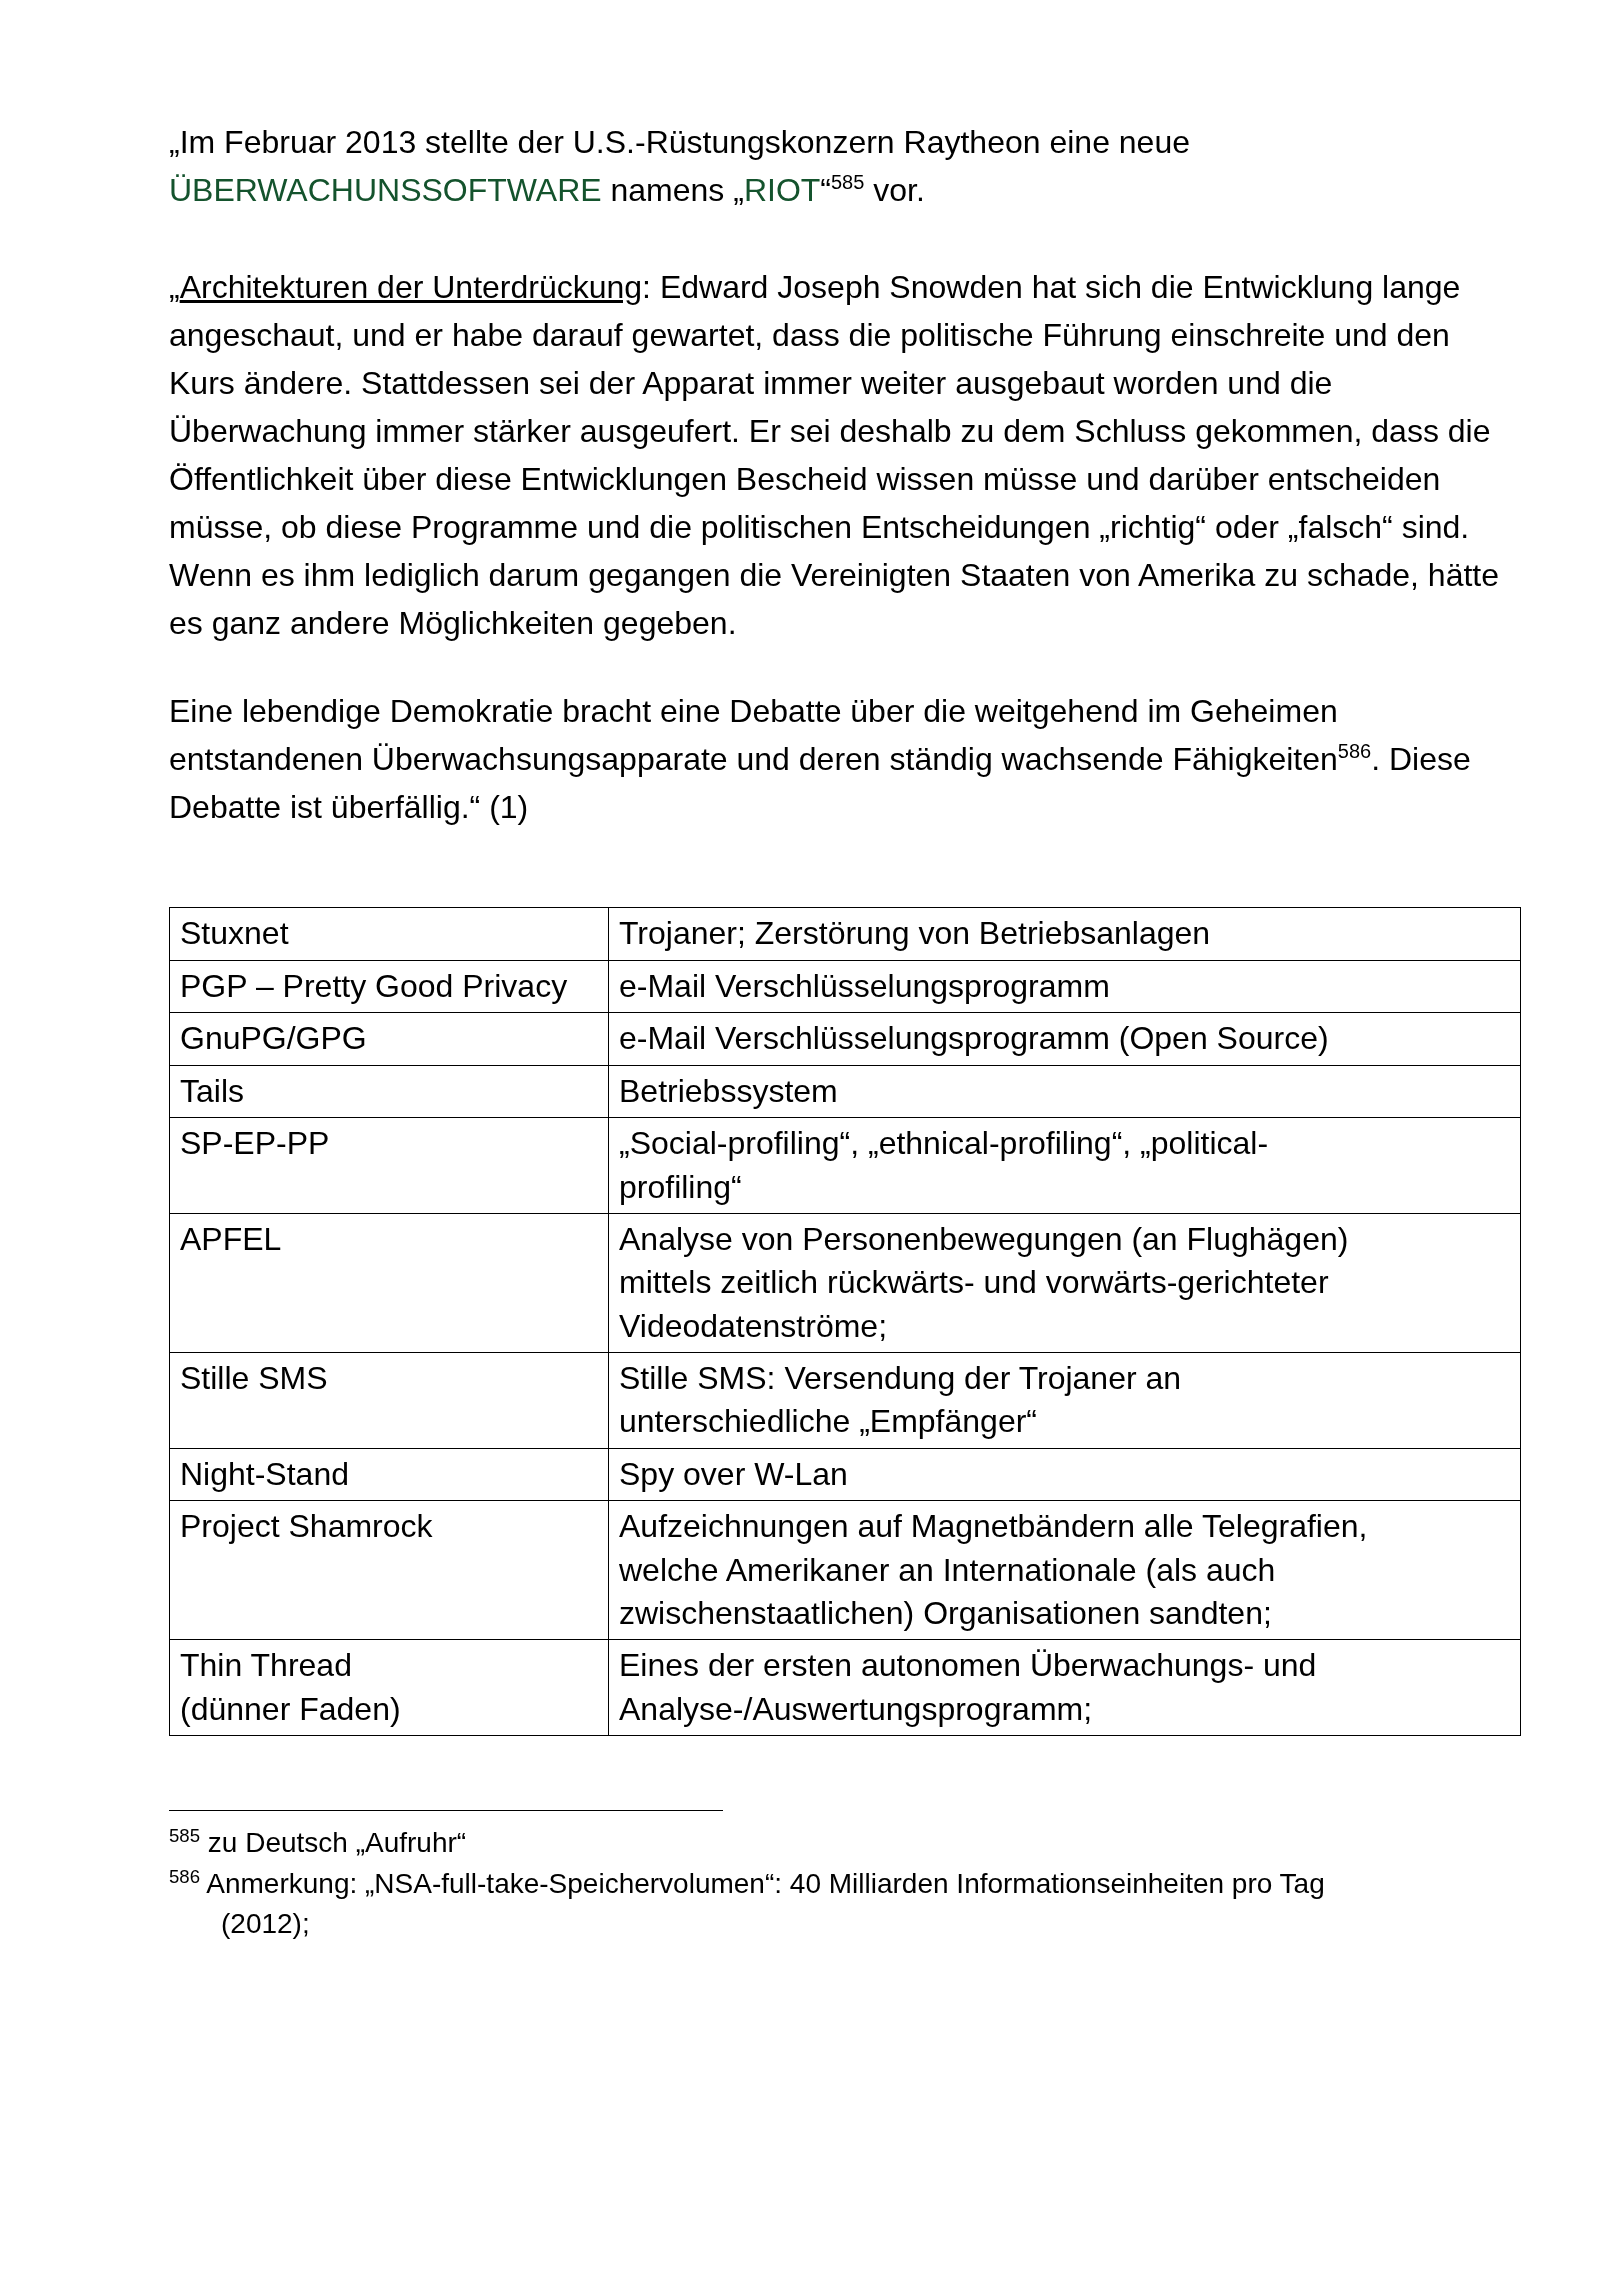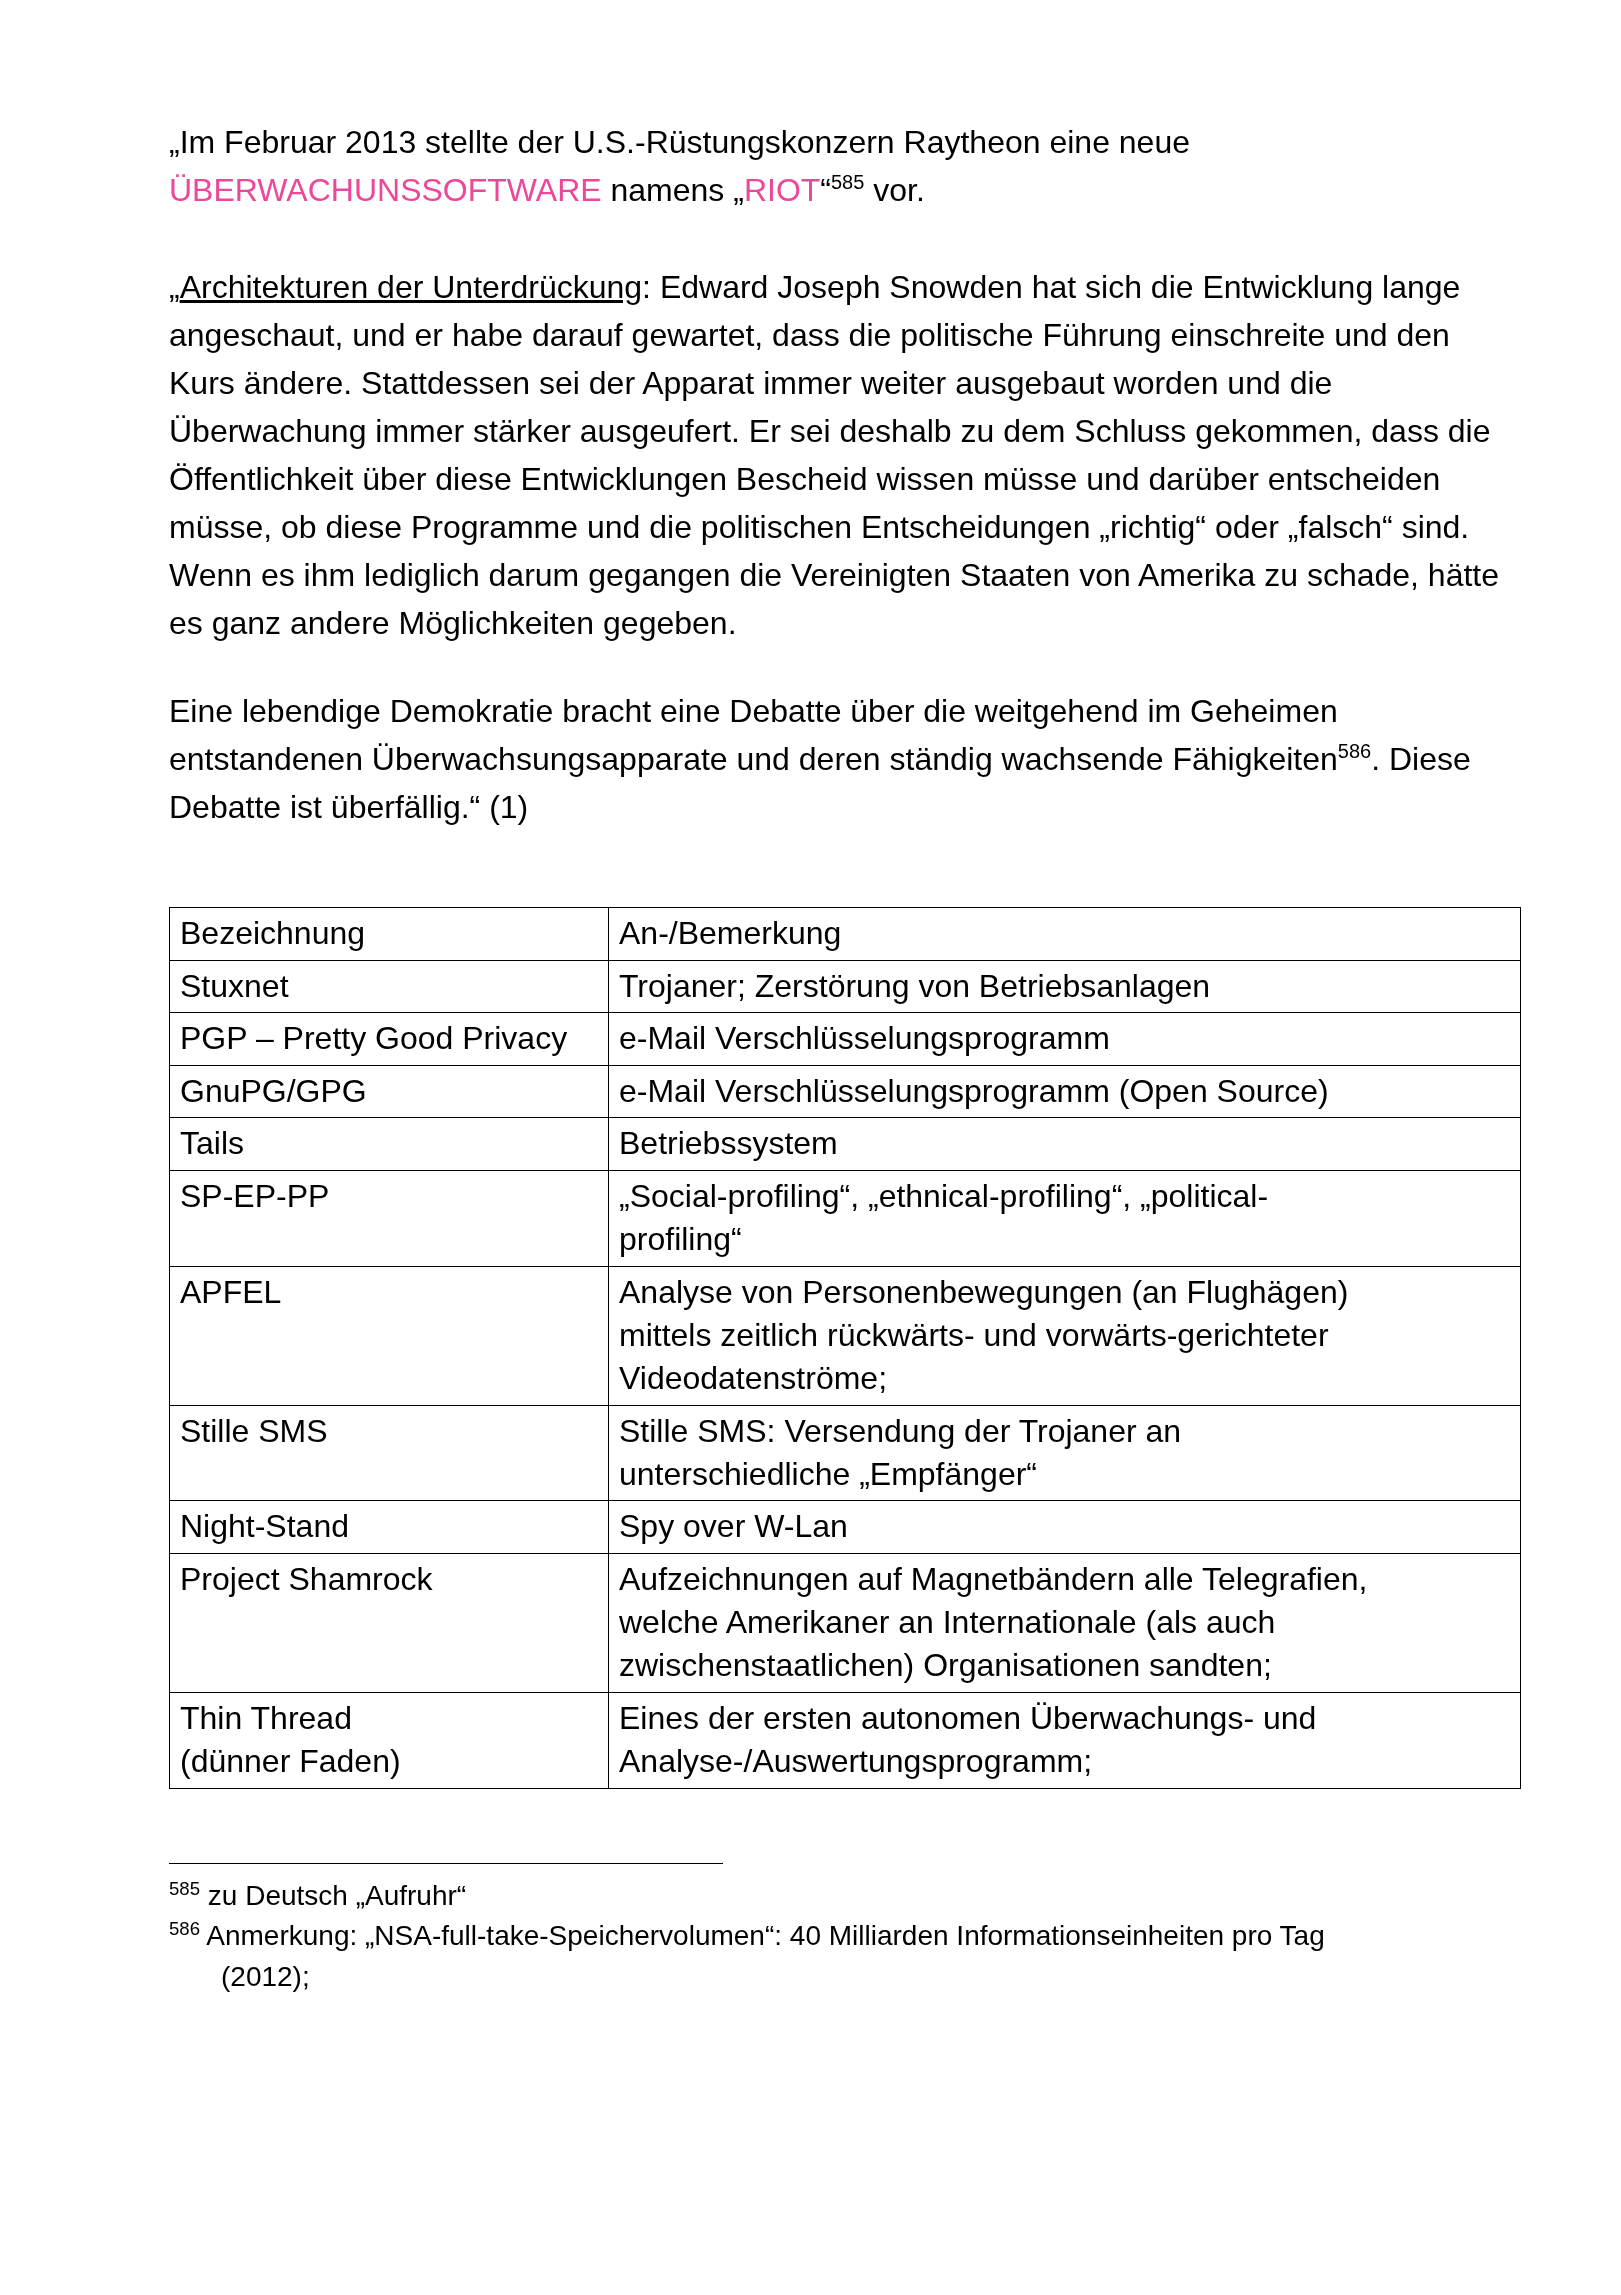--- a/index.html
+++ b/index.html
@@ -17,21 +17,21 @@
     background: #ffffff;
     overflow: hidden;
   }
   .content {
     padding: 118px 101px 0 169px;
     font-size: 32px;
     line-height: 1.5;
   }
   .para { margin-bottom: 49px; }
   .para-block { margin-bottom: 0; margin-top: 40px; }
-  .purple { color: #ec4899; }
+  .purple { color: #14532d; }
   .underlined { text-decoration: underline; }
   sup.ref {
     font-size: 20px;
     line-height: 0;
     vertical-align: super;
   }
   table.doc-table {
     border-collapse: collapse;
     width: 1352px;
     margin-top: 76px;
@@ -75,24 +75,20 @@
   <div class="content">
 
     <p class="para"><span>„Im Februar 2013 stellte der U.S.-Rüstungskonzern Raytheon eine neue </span><span class="purple">ÜBERWACHUNSSOFTWARE</span><span> namens „</span><span class="purple">RIOT</span><span>“</span><sup class="ref">585</sup><span> vor.</span></p>
 
     <p class="para para-block"><span>„</span><span class="underlined">Architekturen der Unterdrückung</span><span>: Edward Joseph Snowden hat sich die Entwicklung lange angeschaut, und er habe darauf gewartet, dass die politische Führung einschreite und den Kurs ändere. Stattdessen sei der Apparat immer weiter ausgebaut worden und die Überwachung immer stärker ausgeufert. Er sei deshalb zu dem Schluss gekommen, dass die Öffentlichkeit über diese Entwicklungen Bescheid wissen müsse und darüber entscheiden müsse, ob diese Programme und die politischen Entscheidungen „richtig“ oder „falsch“ sind. Wenn es ihm lediglich darum gegangen die Vereinigten Staaten von Amerika zu schade, hätte es ganz andere Möglichkeiten gegeben.</span></p>
 
     <p class="para para-block"><span>Eine lebendige Demokratie bracht eine Debatte über die weitgehend im Geheimen entstandenen Überwachsungsapparate und deren ständig wachsende Fähigkeiten</span><sup class="ref">586</sup><span>. Diese Debatte ist überfällig.“ (1)</span></p>
 
     <table class="doc-table">
       <tbody>
-        <tr>
-          <td class="c1">Bezeichnung</td>
-          <td>An-/Bemerkung</td>
-        </tr>
         <tr>
           <td class="c1">Stuxnet</td>
           <td>Trojaner; Zerstörung von Betriebsanlagen</td>
         </tr>
         <tr>
           <td class="c1">PGP – Pretty Good Privacy</td>
           <td>e-Mail Verschlüsselungsprogramm</td>
         </tr>
         <tr>
           <td class="c1">GnuPG/GPG</td>

